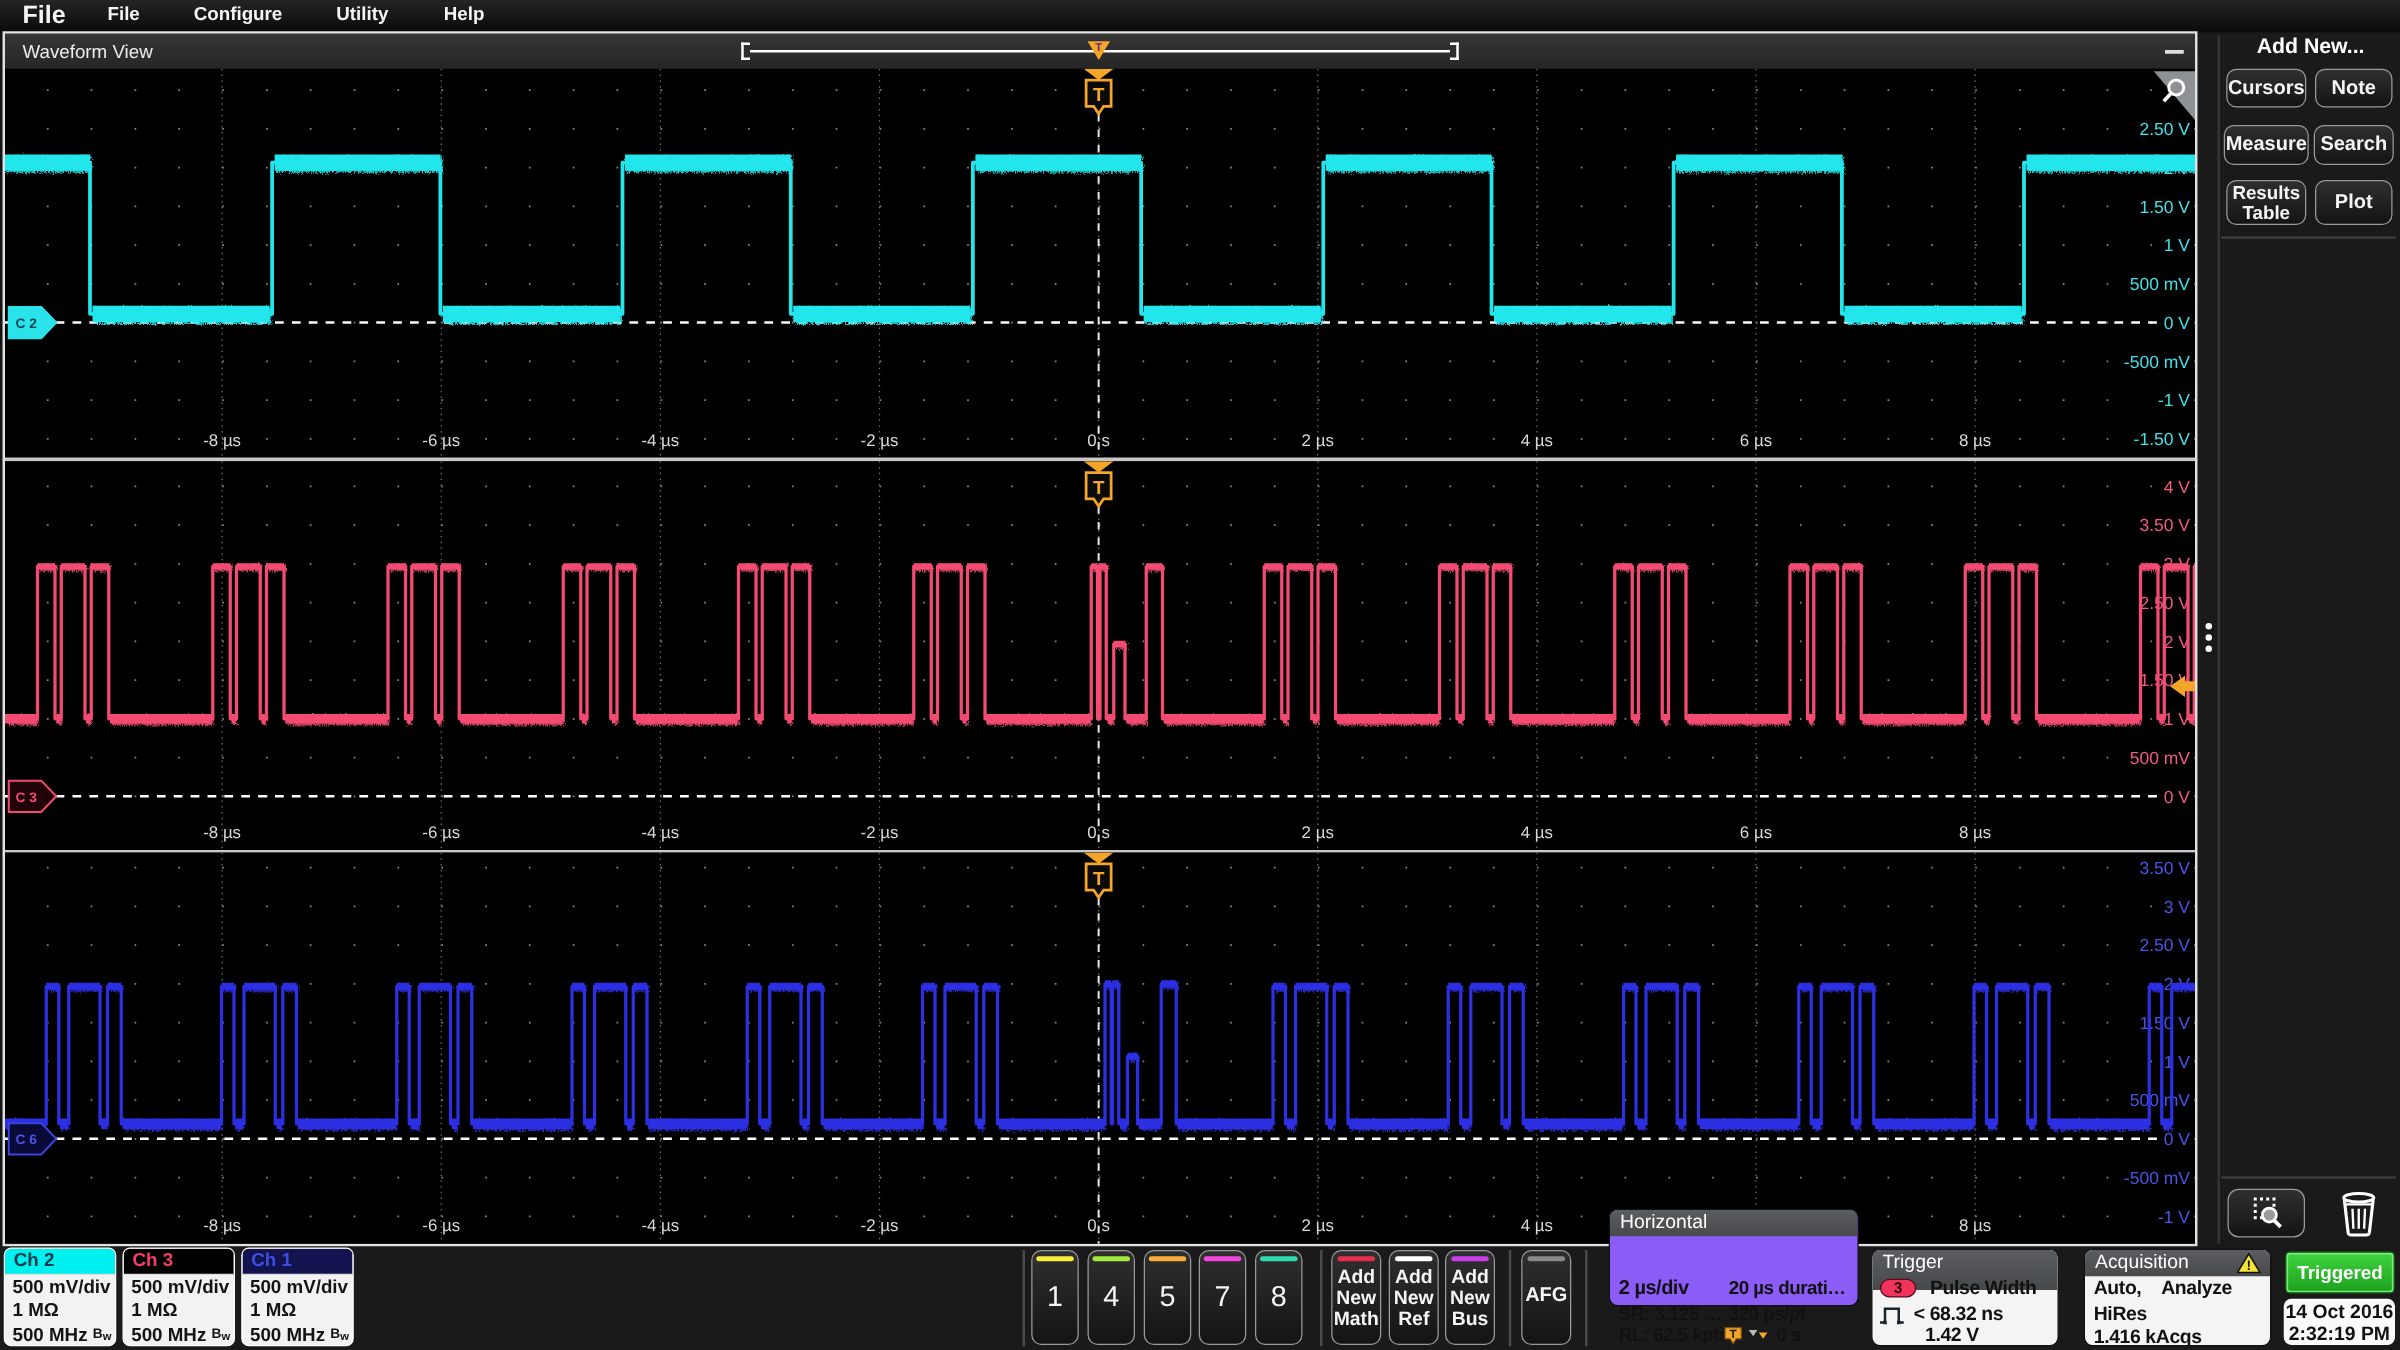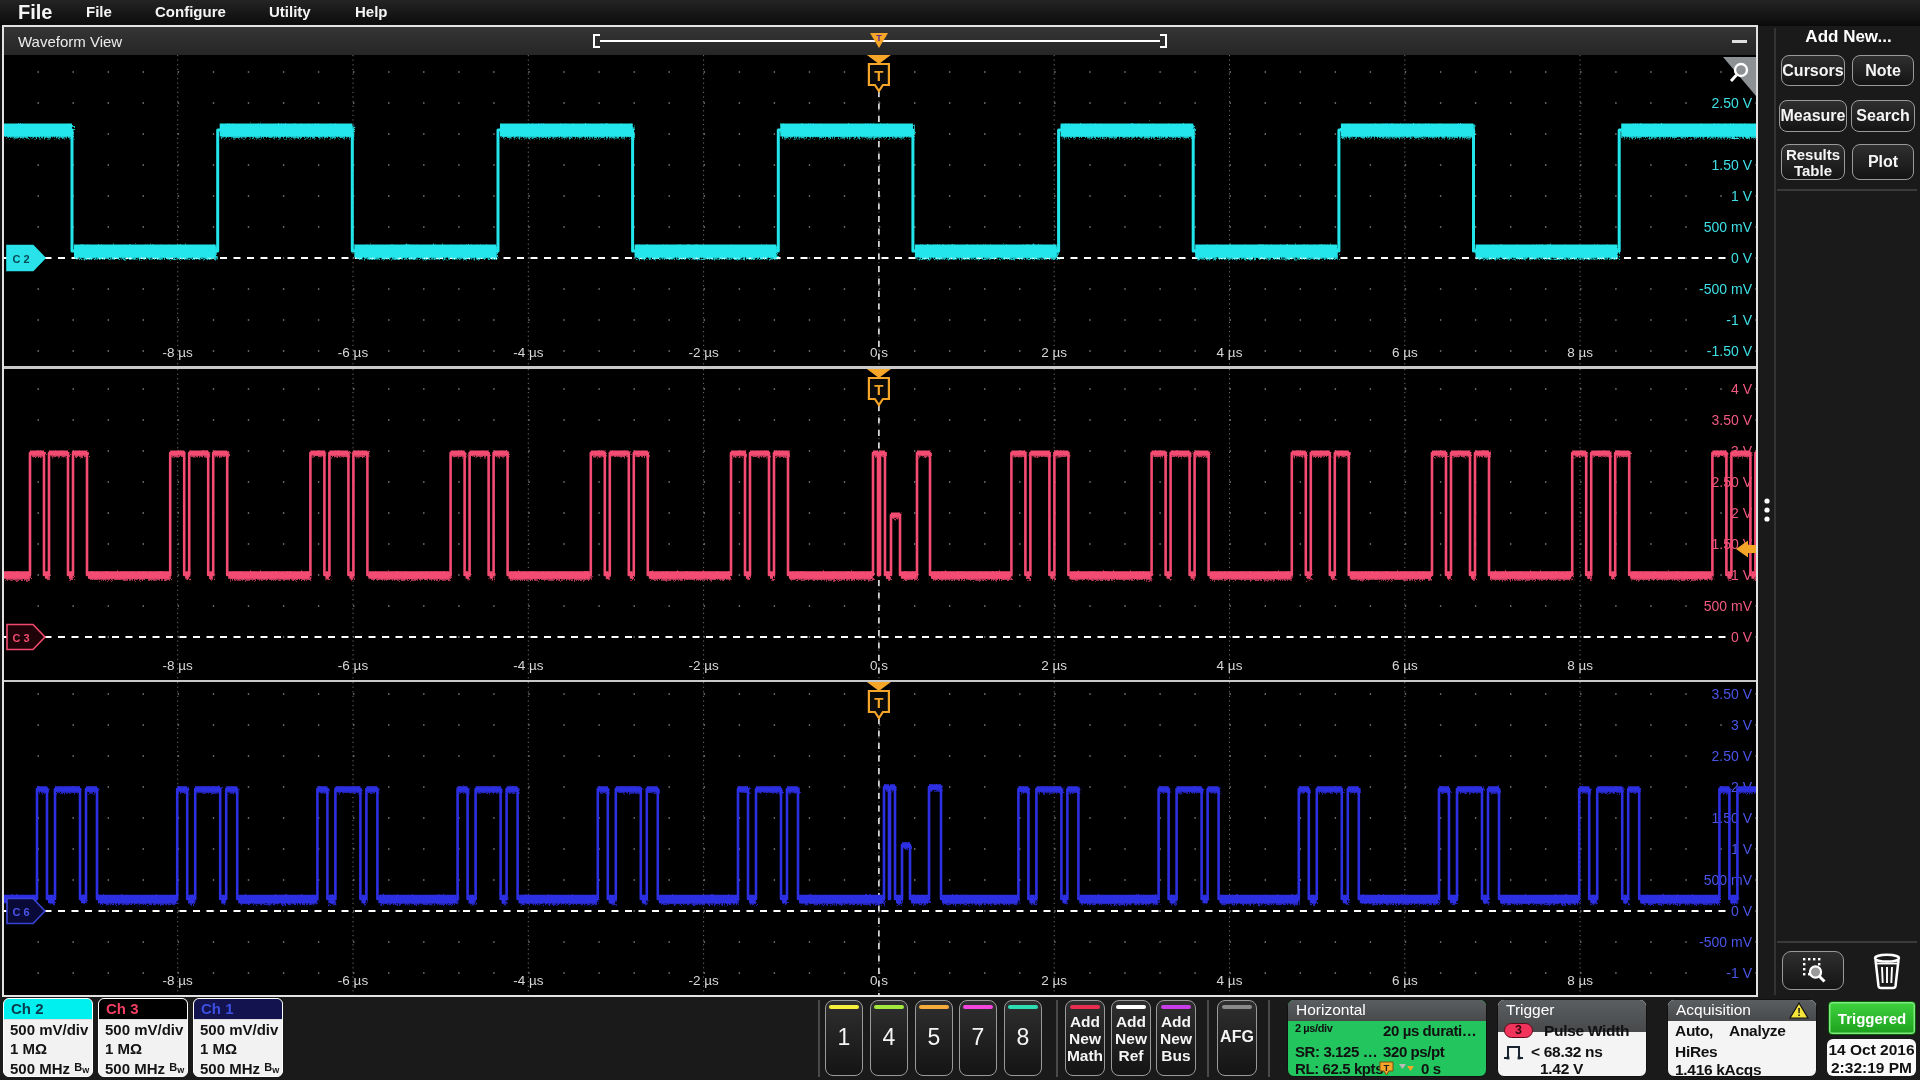--- a/index.html
+++ b/index.html
@@ -283,24 +283,24 @@
 <div class="btn" style="left:1004px;top:1000px;width:38px;height:76px;border-radius:8px;font-weight:normal;font-size:23px;line-height:72px">8</div>
 <div class="abs" style="left:1008px;top:1005px;width:30px;height:3.5px;background:#2ddcb2;border-radius:2px"></div>
 <div class="btn" style="left:1065px;top:1000px;width:40px;height:76px;border-radius:8px;font-size:15.5px;line-height:17px;padding-top:12px">Add<br>New<br>Math</div>
 <div class="abs" style="left:1070px;top:1005px;width:30px;height:3.5px;background:#e82e50;border-radius:2px"></div>
 <div class="btn" style="left:1111px;top:1000px;width:40px;height:76px;border-radius:8px;font-size:15.5px;line-height:17px;padding-top:12px">Add<br>New<br>Ref</div>
 <div class="abs" style="left:1116px;top:1005px;width:30px;height:3.5px;background:#ffffff;border-radius:2px"></div>
 <div class="btn" style="left:1156px;top:1000px;width:40px;height:76px;border-radius:8px;font-size:15.5px;line-height:17px;padding-top:12px">Add<br>New<br>Bus</div>
 <div class="abs" style="left:1161px;top:1005px;width:30px;height:3.5px;background:#c93ee8;border-radius:2px"></div>
 <div class="btn" style="left:1217px;top:1000px;width:40px;height:76px;border-radius:8px;font-size:16px;line-height:72px">AFG</div>
 <div class="abs" style="left:1222px;top:1005px;width:30px;height:3.5px;background:#8a8a8a;border-radius:2px"></div>
-<div class="abs" style="left:1287px;top:999px;width:200px;height:78px;background:#22c55e;border-radius:7px;overflow:hidden;border:1px solid #111">
+<div class="abs" style="left:1287px;top:967px;width:200px;height:78px;background:#8b5cf6;border-radius:7px;overflow:hidden;border:1px solid #111">
     <div style="height:21px;background:linear-gradient(#5b5e60,#47494b);color:#fff;font-size:15.5px;padding:1px 0 0 8px">Horizontal</div>
   </div>
-<div class="abs" style="left:1295px;top:1022px;color:#111;font-size:11px;font-weight:bold;white-space:nowrap;letter-spacing:-0.4px">2 µs/div</div>
+<div class="abs" style="left:1295px;top:1022px;color:#111;font-size:16px;font-weight:bold;white-space:nowrap;letter-spacing:-0.4px">2 µs/div</div>
 <div class="abs" style="left:1383px;top:1022px;color:#111;font-size:15px;font-weight:bold;white-space:nowrap;letter-spacing:-0.4px">20 µs durati…</div>
 <div class="abs" style="left:1295px;top:1043px;color:#111;font-size:15px;font-weight:bold;white-space:nowrap;letter-spacing:-0.4px">SR: 3.125 …</div>
 <div class="abs" style="left:1383px;top:1043px;color:#111;font-size:15px;font-weight:bold;white-space:nowrap;letter-spacing:-0.4px">320 ps/pt</div>
 <div class="abs" style="left:1295px;top:1060px;color:#111;font-size:15px;font-weight:bold;white-space:nowrap;letter-spacing:-0.4px">RL: 62.5 kpts</div>
 <div class="abs" style="left:1421px;top:1060px;color:#111;font-size:15px;font-weight:bold;white-space:nowrap;letter-spacing:-0.4px">0 s</div>
 <svg class="abs" style="left:1379px;top:1061px" width="36" height="16" viewBox="0 0 36 16">
     <path d="M1 1h13v9h-4l-2.5 4l-2.5-4H1z" fill="#f5a528" stroke="#7a5010" stroke-width="1"></path>
     <text x="7.5" y="9.5" font-size="9.5" font-weight="bold" fill="#222" text-anchor="middle">T</text>
     <path d="M20 3l7 0l-3.5 5z" fill="#bbb"></path>
     <path d="M28 5l7 0l-3.5 5z" fill="#f5a528"></path>

